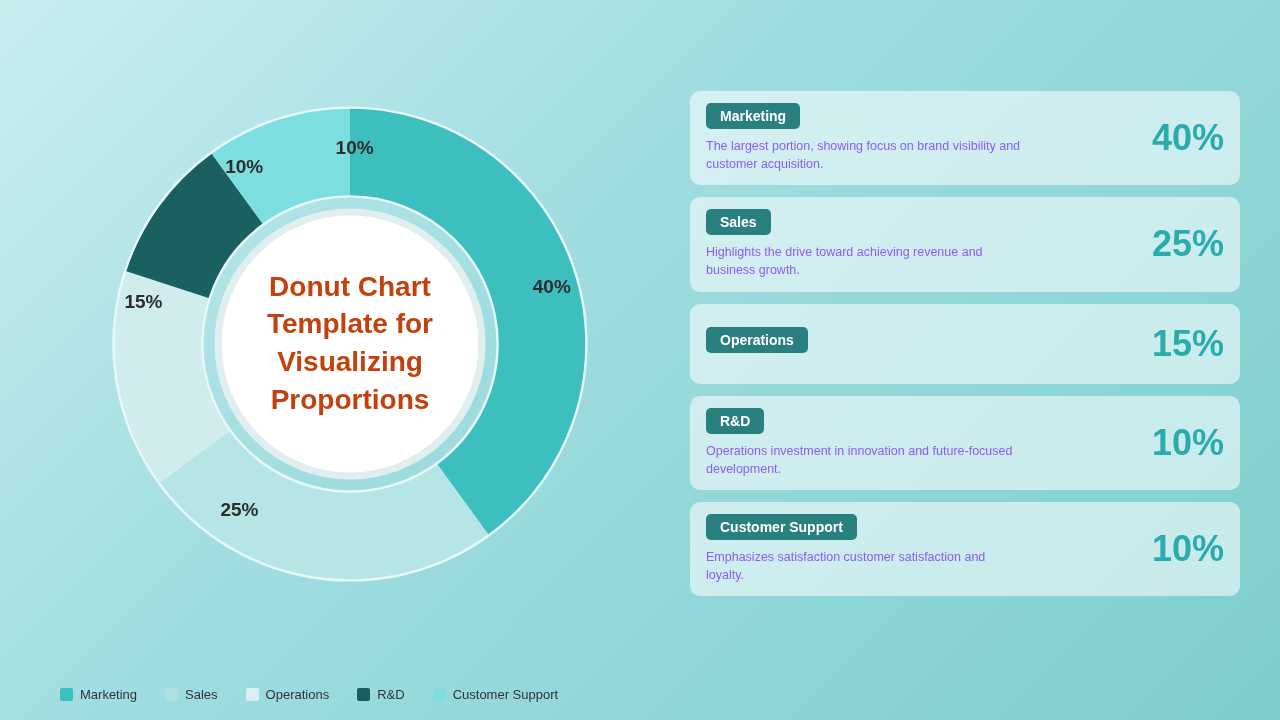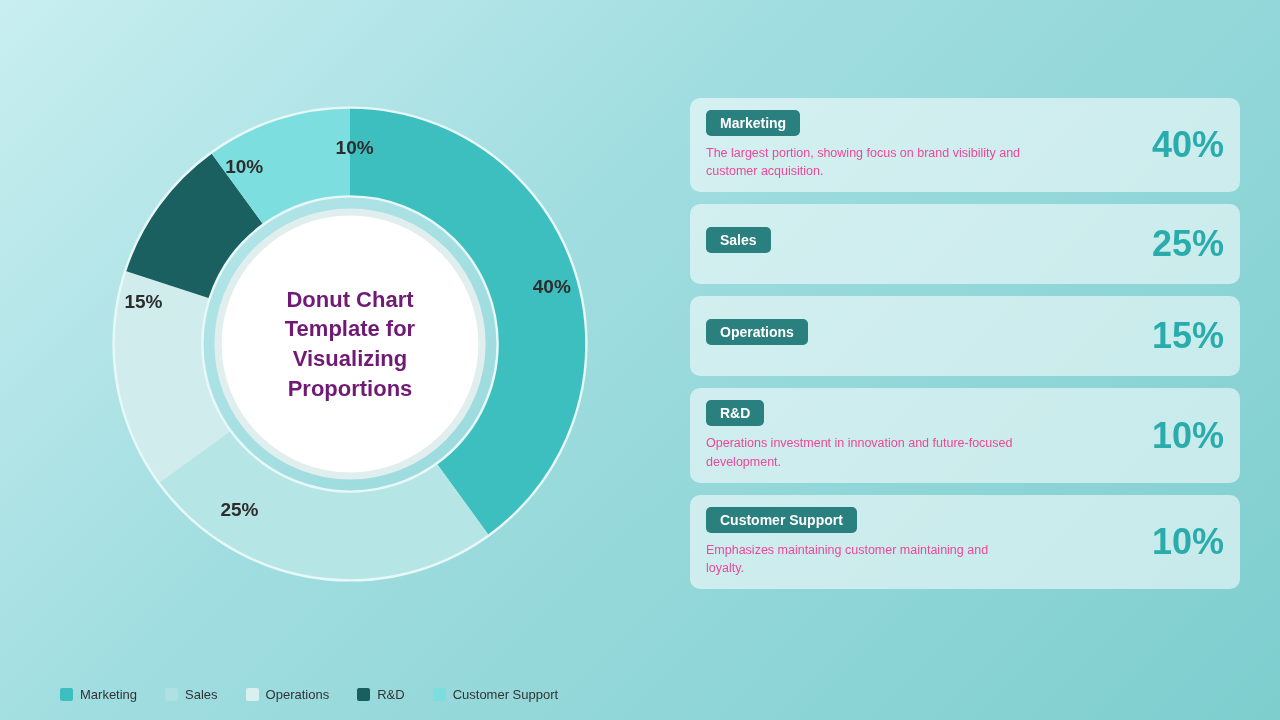--- a/index.html
+++ b/index.html
@@ -45,23 +45,23 @@
     .donut-center-text {
       position: absolute;
       top: 50%;
       left: 50%;
       transform: translate(-50%, -50%);
       text-align: center;
       width: 200px;
     }
 
     .donut-center-text h2 {
-      font-size: 22px;
+      font-size: 28px;
       font-weight: 700;
-      color: #701a75;
+      color: #c2410c;
       line-height: 1.35;
     }
 
     
     .segment-label {
       position: absolute;
       font-size: 19px;
       font-weight: 600;
       color: #2d2d2d;
     }
@@ -95,21 +95,21 @@
       color: #fff;
       font-size: 14px;
       font-weight: 700;
       padding: 5px 14px;
       border-radius: 5px;
       margin-bottom: 8px;
     }
 
     .card-desc {
       font-size: 12.5px;
-      color: #ec4899;
+      color: #8b5cf6;
       line-height: 1.45;
       max-width: 320px;
     }
 
     .card-percent {
       font-size: 36px;
       font-weight: 700;
       color: #2aacac;
       min-width: 90px;
       text-align: right;
@@ -189,40 +189,41 @@
   <div class="card">
       <div class="card-left">
         <span class="card-title-badge">Marketing</span>
         <p class="card-desc">The largest portion, showing focus on brand visibility and customer acquisition.</p>
       </div>
       <div class="card-percent">40%</div>
     </div>
       <div class="card">
       <div class="card-left">
         <span class="card-title-badge">Sales</span>
+        <p class="card-desc">Highlights the drive toward achieving revenue and business growth.</p>
       </div>
       <div class="card-percent">25%</div>
     </div>
       <div class="card">
       <div class="card-left">
         <span class="card-title-badge">Operations</span>
       </div>
       <div class="card-percent">15%</div>
     </div>
       <div class="card">
       <div class="card-left">
         <span class="card-title-badge">R&amp;D</span>
         <p class="card-desc">Operations investment in innovation and future-focused development.</p>
       </div>
       <div class="card-percent">10%</div>
     </div>
       <div class="card">
       <div class="card-left">
         <span class="card-title-badge">Customer Support</span>
-        <p class="card-desc">Emphasizes maintaining customer maintaining and loyalty.</p>
+        <p class="card-desc">Emphasizes satisfaction customer satisfaction and loyalty.</p>
       </div>
       <div class="card-percent">10%</div>
     </div>
     </div>
 
 </div>
 
 <div class="legend" id="legend-container">
 <div class="legend-item">
       <span class="legend-dot" style="background:#3dbfbf;"></span>

